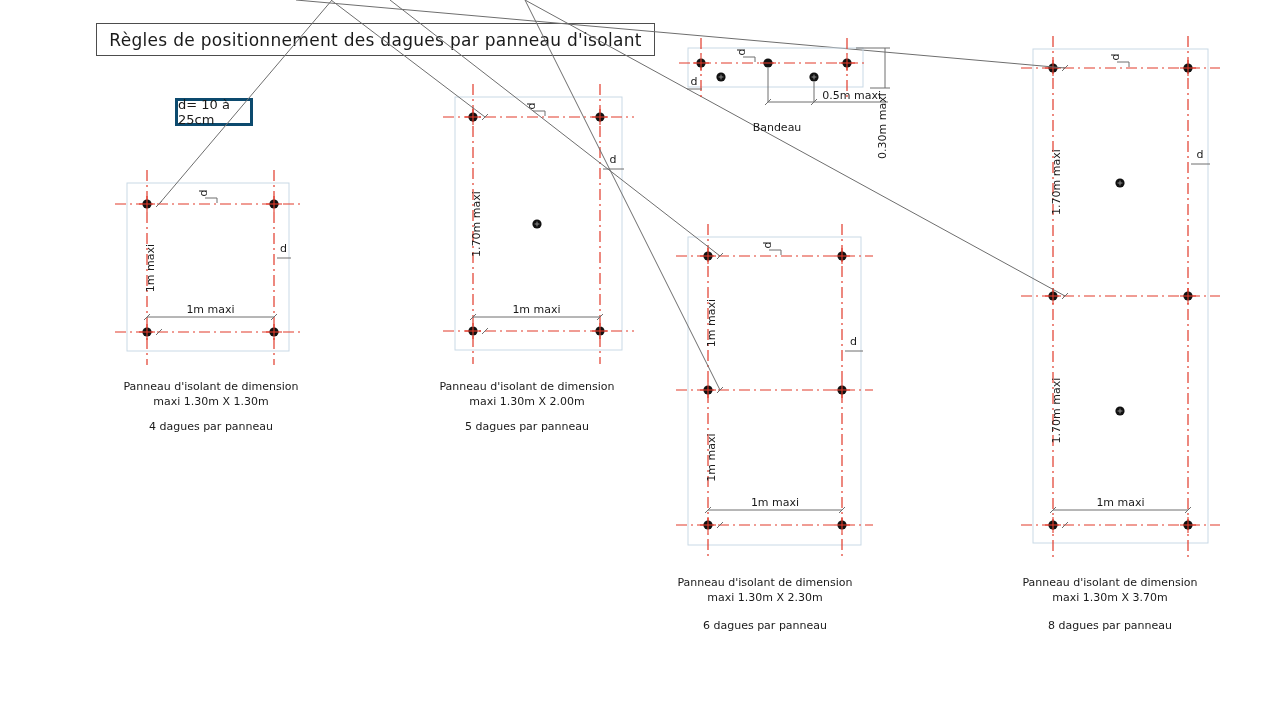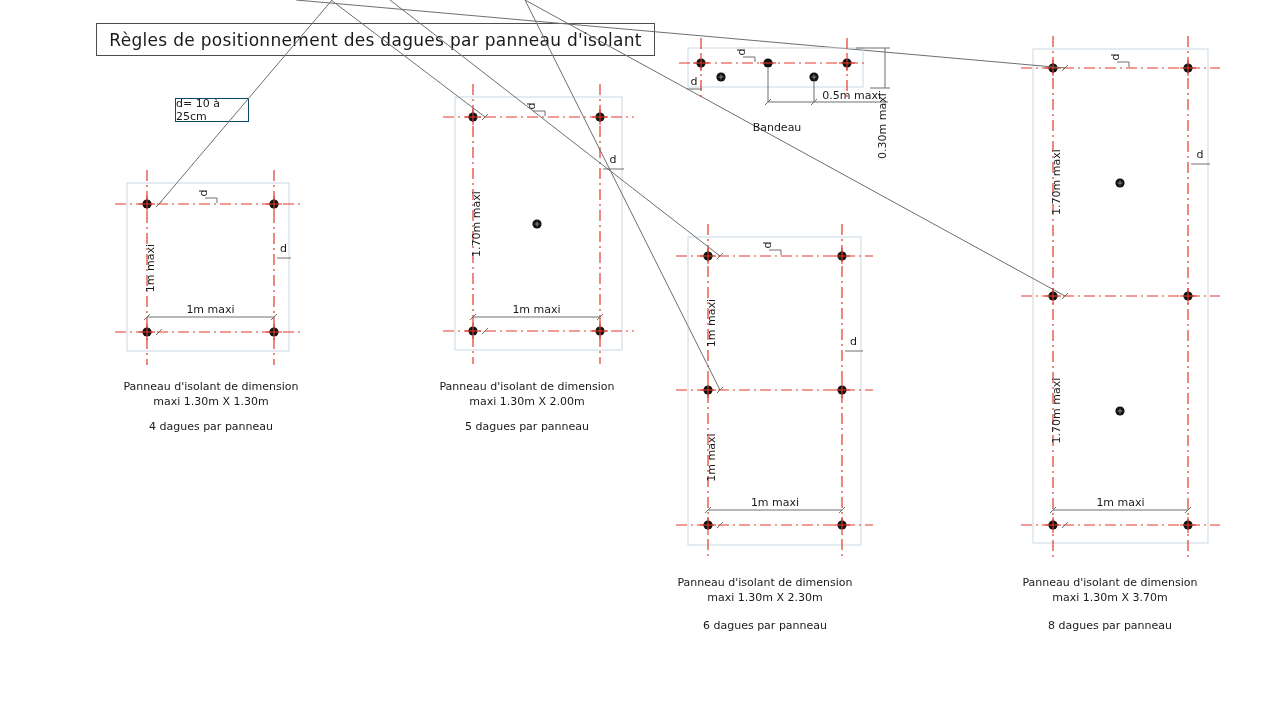--- a/index.html
+++ b/index.html
@@ -3,22 +3,22 @@
 <meta charset="utf-8">
 <style>
   html,body{margin:0;padding:0;background:#ffffff;}
   #canvas{
     position:relative;width:1280px;height:720px;background:#ffffff;overflow:hidden;
     font-family:"DejaVu Sans", "Liberation Sans", sans-serif;color:#1a1a1a;
   }
   .box{position:absolute;display:flex;align-items:center;justify-content:center;background:#ffffff;}
   #title-box{left:96px;top:23px;width:557px;height:31px;border:1px solid #4d4d4d;
     font-size:17px;letter-spacing:.3px;}
-  #note-box{left:175px;top:98px;width:72px;height:22px;border:1px solid #0c4a6e;
-    font-size:11px;}
+  #note-box{left:175px;top:98px;width:72px;height:22px;border:3px solid #0c4a6e;
+    font-size:13px;}
   svg{position:absolute;left:0;top:0;}
   svg text{font-family:"DejaVu Sans","Liberation Sans",sans-serif;fill:#1a1a1a;}
 </style>
 </head>
 <body>
 
 <div id="canvas">
   <div class="box" id="title-box">
     <span>Règles de positionnement des dagues par panneau d'isolant</span>
   </div>

